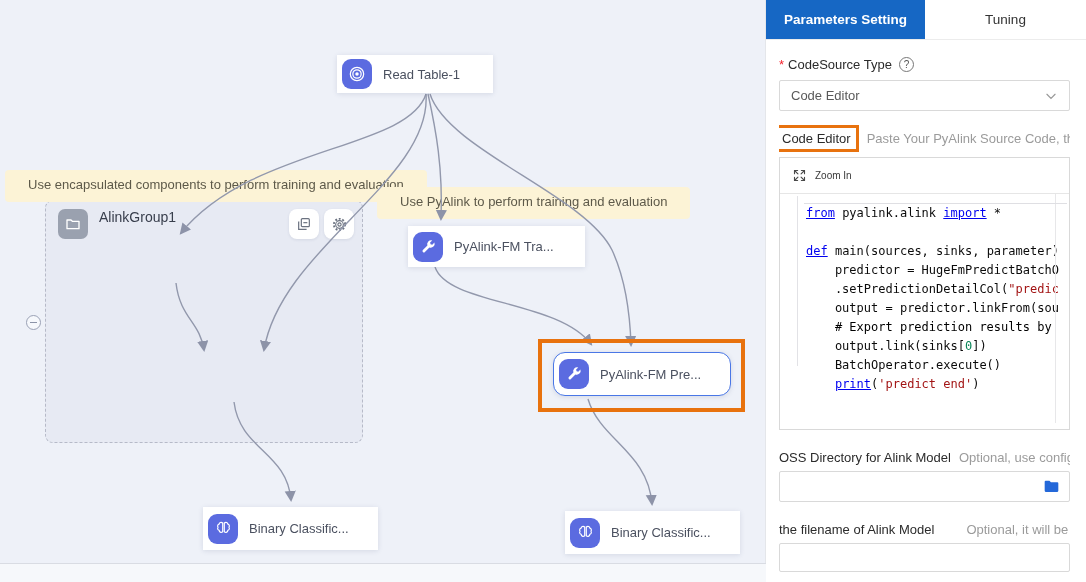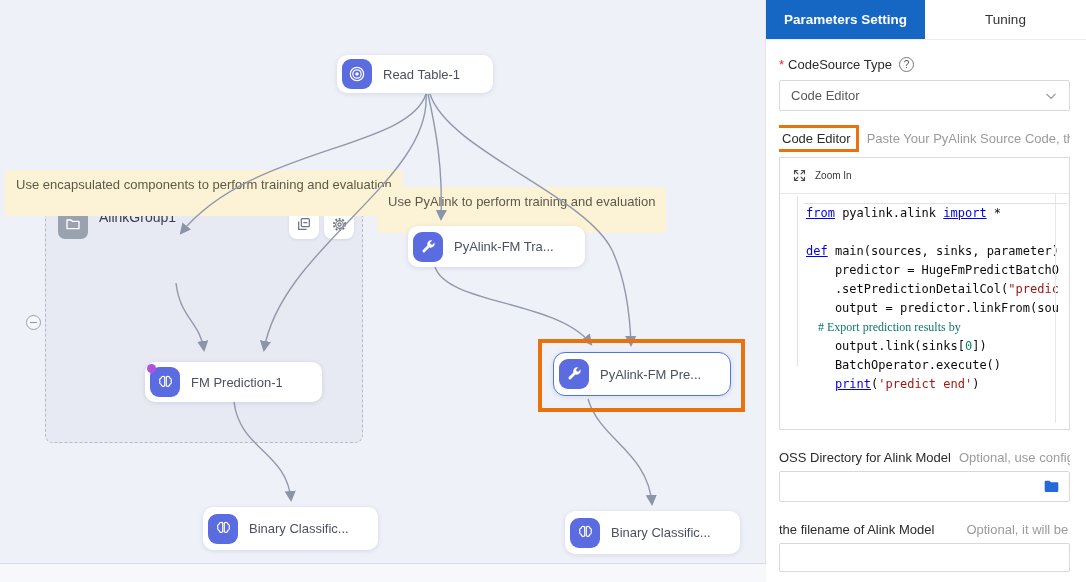--- a/index.html
+++ b/index.html
@@ -14,27 +14,27 @@
   .group-box { position:absolute; left:45px; top:200px; width:318px; height:243px;
     border:1.5px dashed #b6bac8; border-radius:8px; background:rgba(222,227,238,0.45); }
   .group-header { position:absolute; left:12px; top:8px; right:8px; height:30px; display:flex; align-items:flex-start; }
   .group-folder-chip { width:30px; height:30px; border-radius:7px; background:#9aa1af; display:flex; align-items:center; justify-content:center; }
   .group-title { margin-left:11px; font-size:14px; color:#383e4c; }
   .group-actions { margin-left:auto; display:flex; gap:5px; }
   .group-action-btn { width:30px; height:30px; border-radius:8px; background:#fff; display:flex; align-items:center; justify-content:center; box-shadow:0 1px 3px rgba(50,60,100,.10); cursor:pointer; }
   .collapse-btn { position:absolute; left:26px; top:315px; width:15px; height:15px; border-radius:50%; background:#f6f8fc; border:1px solid #9aa1b5; display:flex; align-items:center; justify-content:center; }
   .collapse-btn::after { content:""; width:7px; height:1.5px; background:#8b93a8; display:block; }
 
-  .annotation { position:absolute; height:46px; line-height:29px; padding:0 11px; background:#fcf3d6; border-radius:4px; font-size:13px; color:#5d5949; white-space:nowrap; }
+  .annotation { position:absolute; height:32px; line-height:29px; padding:0 23px; background:#fcf3d6; border-radius:4px; font-size:13px; color:#5d5949; white-space:nowrap; }
   .annotation-1 { left:5px; top:170px; }
   .annotation-2 { left:377px; top:187px; }
 
   .edges { position:absolute; left:0; top:0; width:766px; height:582px; pointer-events:none; }
 
-  .node { position:absolute; display:flex; align-items:center; background:#fff; border-radius:10px;
+  .node { position:absolute; display:flex; align-items:center; background:#fff; border-radius:0;
     box-shadow:0 1px 5px rgba(60,70,110,.14); padding-left:5px; cursor:pointer; }
   .node-icon { width:30px; height:30px; min-width:30px; border-radius:9px; background:#5b6be0; display:flex; align-items:center; justify-content:center; position:relative; }
   .node-label { margin-left:11px; margin-right:10px; font-size:13px; color:#4b5160; white-space:nowrap; overflow:hidden; }
   .node-dot { position:absolute; left:-3px; top:-3px; width:9px; height:9px; border-radius:50%; background:#b052e0; }
   .node.selected { border:1.5px solid #4a77e6; border-radius:12px; }
 
   .n-read     { left:337px; top:55px;  width:156px; height:38px; }
   .n-fmtrain  { left:88px;  top:243px; width:179px; height:40px; }
   .n-fmpred   { left:145px; top:362px; width:177px; height:40px; }
   .n-pytra    { left:408px; top:226px; width:177px; height:41px; }
@@ -67,21 +67,21 @@
   .row-editorlabel { margin-top:11px; height:33px; display:flex; align-items:center; white-space:nowrap; overflow:hidden; }
   .editor-label-boxed { border:3px solid #e8720e; padding:3px 5px; font-size:13px; color:#2b2b2b; margin-left:-5px; }
 
   .code-box { margin-top:2px; height:273px; border:1px solid #d9d9d9; background:#fff; }
   .zoom-bar { height:36px; border-bottom:1px solid #e6e6e6; display:flex; align-items:center; padding:0 12px; cursor:pointer; }
   .zoom-label { margin-left:8px; font-size:10px; color:#3a3a3a; }
   .code-area { position:relative; height:235px; overflow:hidden; padding:10px 0 0 26px;
     font-family:"DejaVu Sans Mono", monospace; font-size:12px; }
   .code-line { height:19px; line-height:19px; white-space:pre; }
   .tok-kw { color:#0000f0;text-decoration:underline; } .tok-pl { color:#0b0b0b; } .tok-str { color:#a31515; }
-  .tok-cm { color:#0f766e;font-family:Liberation Serif, serif; } .tok-num { color:#098658; }
+  .tok-cm { color:#000000; } .tok-num { color:#098658; }
   .gutter-line { position:absolute; left:17px; top:2px; height:170px; width:1px; background:#e2e2e6; }
   .print-margin { position:absolute; right:13px; top:0; bottom:6px; width:1px; background:#e7e7e9; }
   .active-line-edge { position:absolute; left:24px; right:2px; top:9px; border-top:1px solid #dfdfe3; }
 
   .row-oss { margin-top:20px; }
   .text-input { margin-top:6px; height:31px; border:1px solid #d9d9d9; border-radius:2px; display:flex; align-items:center; padding:0 9px; }
   .text-input input { border:none; outline:none; flex:1; font-size:13px; font-family:"Liberation Sans",sans-serif; color:#333; background:transparent; }
   .row-fname { margin-top:20px;gap:24px; }
   .input-fname { height:29px; }
   .folder-btn { cursor:pointer; display:flex; align-items:center; }
@@ -146,30 +146,20 @@
       <svg width="20" height="20" viewBox="0 0 24 24" fill="none" stroke="#fff">
         <circle cx="12" cy="12" r="8" stroke-width="1.5"></circle>
         <circle cx="12" cy="12" r="5" stroke-width="1.5"></circle>
         <circle cx="12" cy="12" r="2.1" fill="#fff" stroke="none"></circle>
       </svg>
     </div>
     <span class="node-label">Read Table-1</span>
   </div>
 
 
-  <div class="node n-fmpred">
-    <div class="node-icon">
-      <span class="node-dot"></span>
-      <svg width="19" height="19" viewBox="0 0 24 24" fill="none" stroke="#fff" stroke-width="1.5" stroke-linejoin="round">
-        <path d="M11,5 C9,3.4 6.6,4.4 6.6,6.4 C4.6,6.9 4.1,8.9 5.1,10.4 C4.1,11.9 4.6,13.9 6.6,14.4 C6.6,16.6 9,17.6 11,16 Z"></path>
-        <path d="M13,5 C15,3.4 17.4,4.4 17.4,6.4 C19.4,6.9 19.9,8.9 18.9,10.4 C19.9,11.9 19.4,13.9 17.4,14.4 C17.4,16.6 15,17.6 13,16 Z"></path>
-      </svg>
-    </div>
-    <span class="node-label">FM Prediction-1</span>
-  </div>
 
   <div class="node n-pytra">
     <div class="node-icon">
       <svg width="18" height="18" viewBox="0 0 24 24" fill="#fff">
         <path d="M20.6,6.1 a5.2,5.2 0 0 1 -6.7,6.5 l-6,6 a1.9,1.9 0 0 1 -2.7,-2.7 l6,-6 a5.2,5.2 0 0 1 6.5,-6.7 l-2.9,2.9 0.6,2.3 2.3,0.6 z"></path>
       </svg>
     </div>
     <span class="node-label">PyAlink-FM Tra...</span>
   </div>
 

